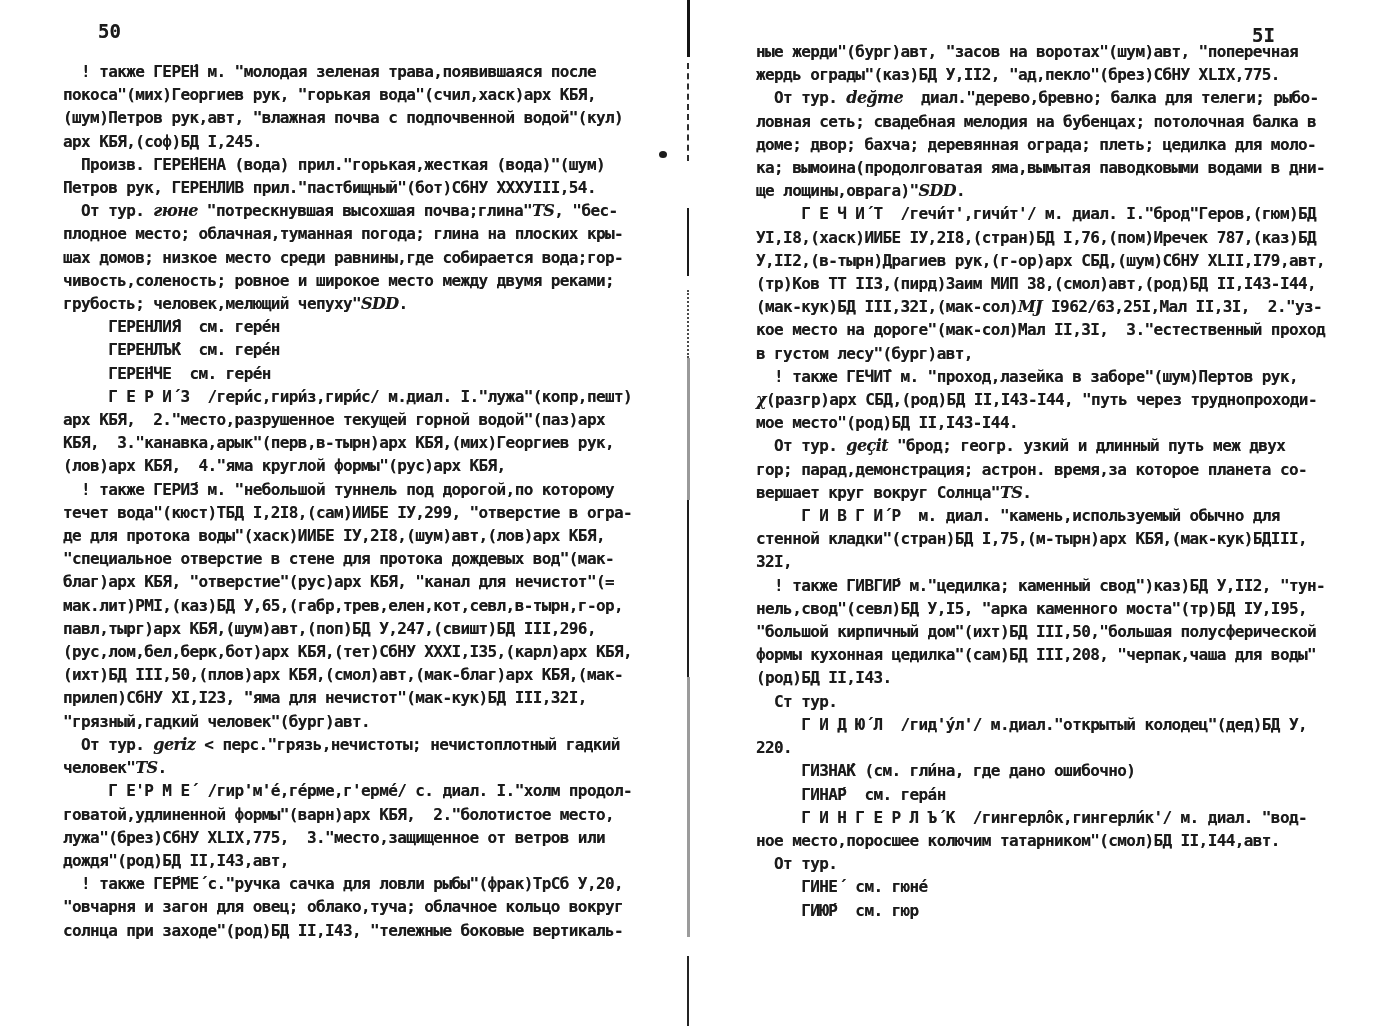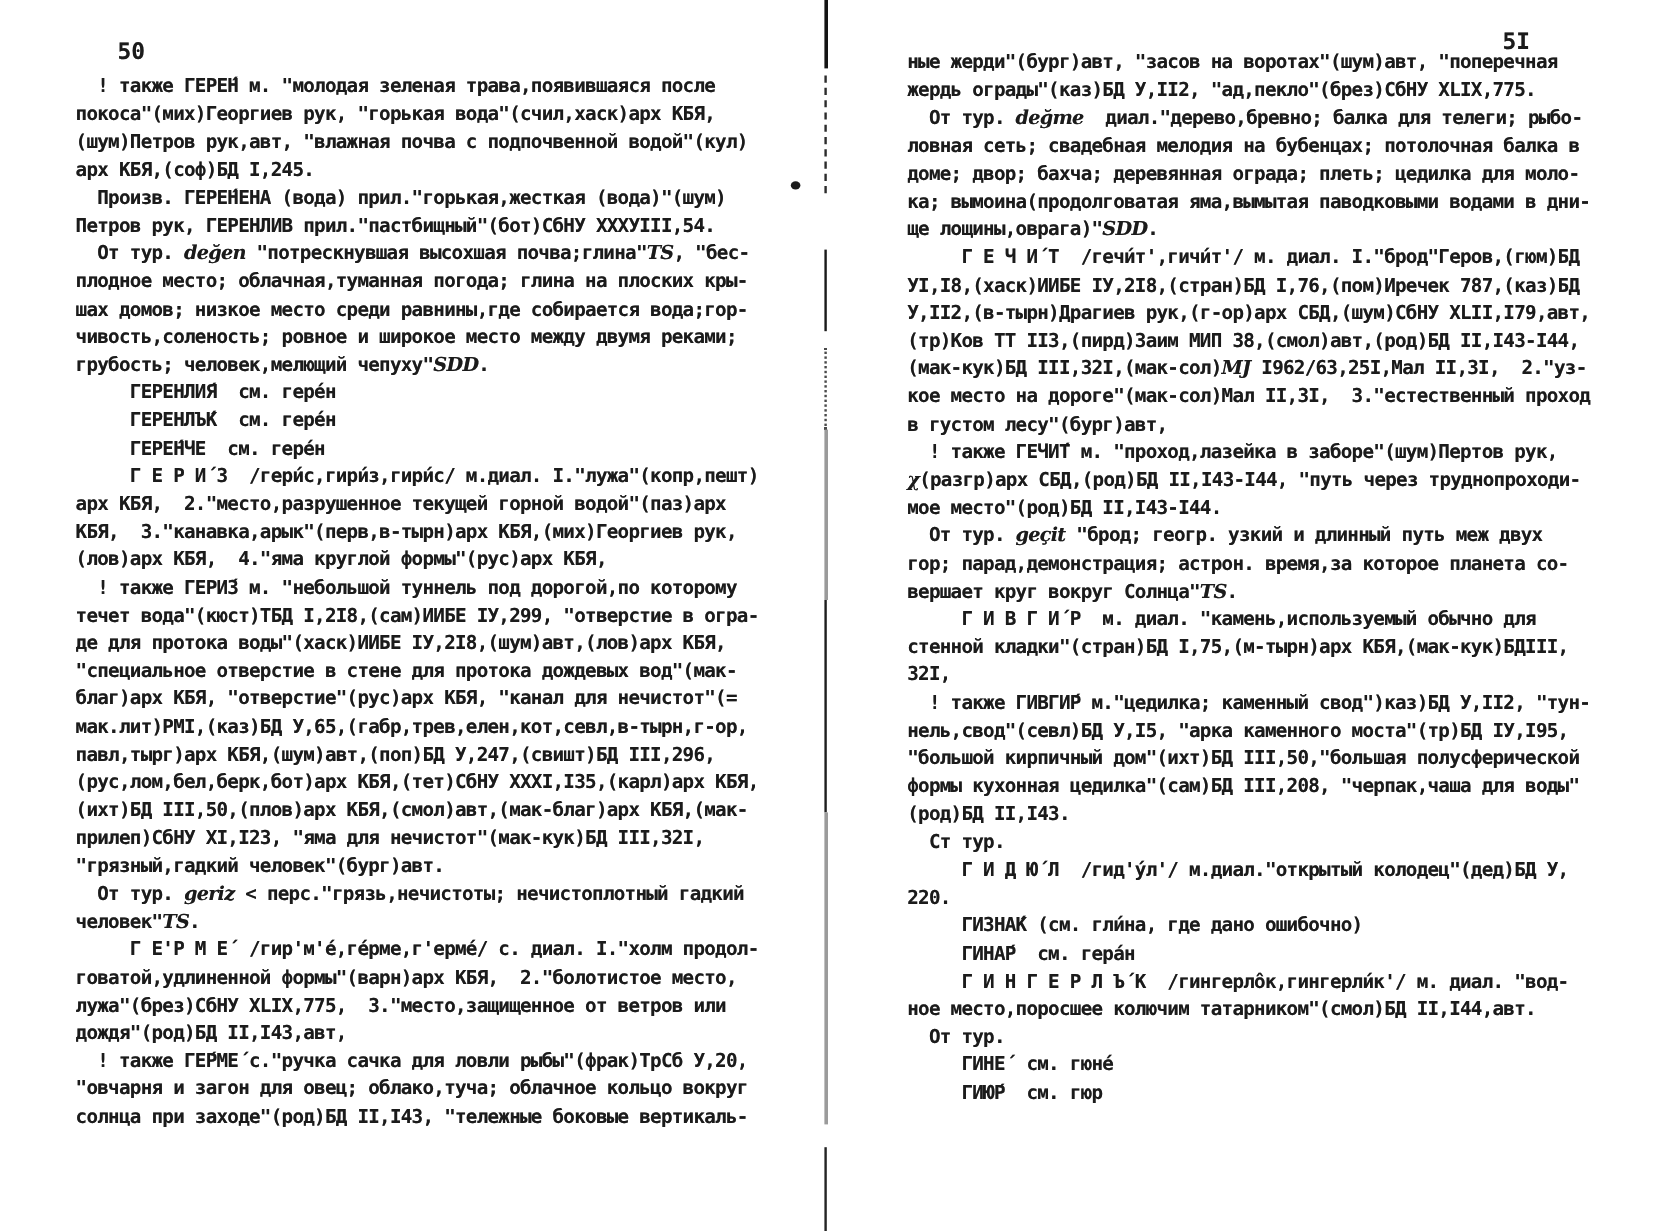--- a/index.html
+++ b/index.html
@@ -25,21 +25,21 @@
   .page-left .page-text{left:63px;top:60px;}
   .page-right .page-text{left:756px;top:40px;}
   .pagenum{
     position:absolute;
     font-family:"DejaVu Sans Mono",monospace;
     font-weight:700;
     font-size:19px;
     color:#1b1b1b;
     text-shadow:0 0 0.5px rgba(20,20,20,.55);
   }
-  .pagenum-left{left:98px;top:32px;}
+  .pagenum-left{left:98px;top:20px;}
   .pagenum-right{left:1252px;top:24px;}
   em.hand{
     font-family:"DejaVu Serif",serif;
     font-weight:700;
   }
   .gutter{position:absolute;left:687px;top:0;width:4px;height:1026px;}
   .gutter .seg{position:absolute;left:0;}
   .seg1{top:0;height:57px;width:3px;background:#141414;}
   .seg2{top:63px;height:98px;width:0;border-left:2px dashed #2c2c2c;}
   .seg3{top:208px;height:68px;width:2px;background:#1a1a1a;}
@@ -60,21 +60,21 @@
 <div class="scan">
 
   <div class="page page-left">
     <div class="pagenum pagenum-left">50</div>
     <pre class="page-text">  ! также ГЕРЕ́Н м. "молодая зеленая трава,появившаяся после
 покоса"(мих)Георгиев рук, "горькая вода"(счил,хаск)арх КБЯ,
 (шум)Петров рук,авт, "влажная почва с подпочвенной водой"(кул)
 арх КБЯ,(соф)БД I,245.
   Произв. ГЕРЕ́НЕНА (вода) прил."горькая,жесткая (вода)"(шум)
 Петров рук, ГЕРЕНЛИВ прил."пастбищный"(бот)СбНУ XXXУIII,54.
-  От тур. <em class="hand">değen</em> "потрескнувшая высохшая почва;глина"<em class="hand">TS</em>, "бес-
+  От тур. <em class="hand">гюне</em> "потрескнувшая высохшая почва;глина"<em class="hand">TS</em>, "бес-
 плодное место; облачная,туманная погода; глина на плоских кры-
 шах домов; низкое место среди равнины,где собирается вода;гор-
 чивость,соленость; ровное и широкое место между двумя реками;
 грубость; человек,мелющий чепуху"<em class="hand">SDD</em>.
      ГЕРЕНЛИ́Я  см. гере́н
      ГЕРЕНЛЪ́К  см. гере́н
      ГЕРЕ́НЧЕ  см. гере́н
      Г Е Р И́ З  /гери́с,гири́з,гири́с/ м.диал. I."лужа"(копр,пешт)
 арх КБЯ,  2."место,разрушенное текущей горной водой"(паз)арх
 КБЯ,  3."канавка,арык"(перв,в-тырн)арх КБЯ,(мих)Георгиев рук,

